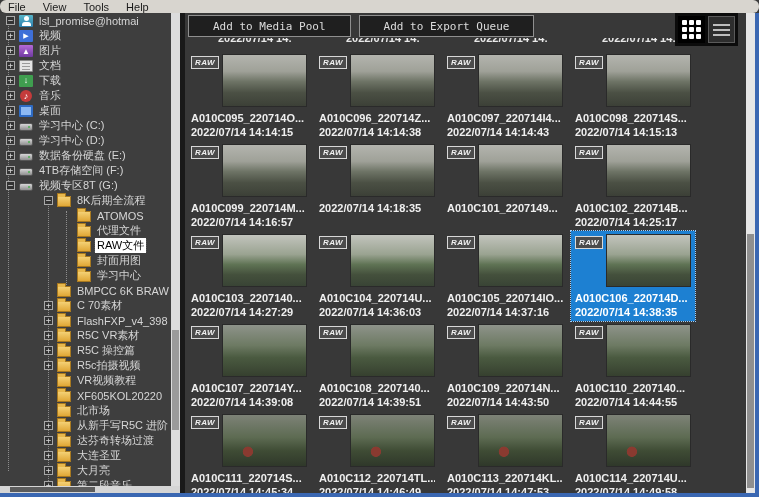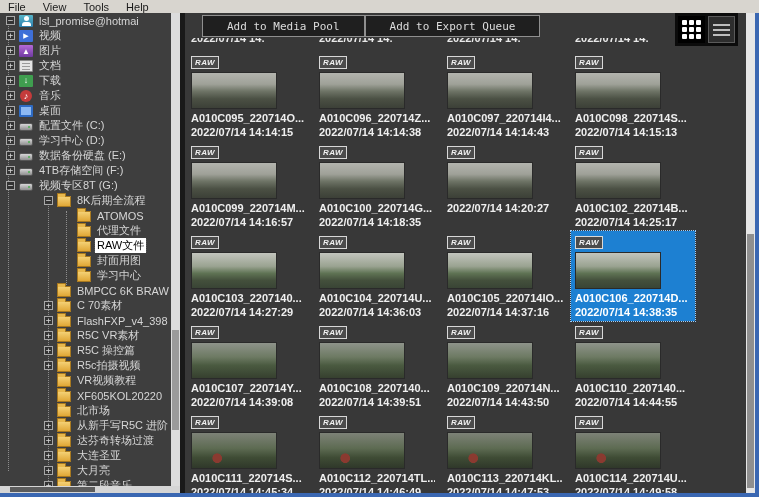--- a/index.html
+++ b/index.html
@@ -3,21 +3,21 @@
 <meta charset="utf-8">
 <style>
   * { box-sizing: border-box; }
   html,body { margin:0; padding:0; }
   body { width:759px; height:497px; overflow:hidden; background:#222;
          font-family:"Liberation Sans", sans-serif; }
   #app { position:relative; width:759px; height:497px; background:#3a3a3a; overflow:hidden; }
 
   
   #menubar { position:absolute; top:0; left:0; width:100%; height:13px; background:#d8d5cf;
-             display:flex; gap:17px; padding-left:8px; align-items:flex-end; overflow:hidden; }
+             display:flex; gap:17px; padding-left:8px; align-items:flex-end; overflow:hidden;border-radius:6px; }
   .menu-item { font-size:11px; line-height:12px; color:#1b1b1b; }
 
   
   #sidebar { position:absolute; left:0; top:13px; width:171px; bottom:11px;
              background:#3e3e3e; overflow:hidden; }
   #tree { position:relative; z-index:2; }
   .trow { display:flex; align-items:center; height:15px; font-size:11px; color:#d6d6d6;
           white-space:nowrap; overflow:hidden; }
   .lvl0 { padding-left:6px; } .lvl1 { padding-left:44px; } .lvl2 { padding-left:64px; }
   .expand { width:9px; height:9px; flex:none; margin-right:4px; background:#333;
@@ -62,44 +62,44 @@
 
   
   #side-vscroll { position:absolute; left:171px; top:13px; width:9px; bottom:11px; background:#dcdcdc; }
   #side-vthumb  { position:absolute; left:1px; right:1px; top:317px; height:100px; background:#9a9a9a; }
   #side-hscroll { position:absolute; left:0; bottom:4px; width:180px; height:7px; background:#d5d5d5; }
   #side-hthumb  { position:absolute; top:1px; bottom:1px; left:10px; width:85px; background:#5c5c5c; }
   #divider { position:absolute; left:180px; top:13px; width:5px; bottom:4px; background:#191919; }
 
   
   #content { position:absolute; left:185px; top:13px; right:13px; bottom:4px; background:#383838; overflow:hidden; }
-  #toolbar { position:absolute; top:2px; left:17px; display:flex; }
+  #toolbar { position:absolute; top:2px; left:3px; display:flex; gap:8px; }
   .tbtn { height:22px; padding:3px 24px; background:#1f1f1f; border:1px solid #8f8f8f;
           color:#dcdcdc; font-family:"DejaVu Sans Mono",monospace; font-size:11px; white-space:nowrap; }
   #view-toggles { position:absolute; top:0; right:8px; display:flex; gap:3px; background:#0b0b0b; padding:3px; }
   .vt-grid { width:27px; height:27px; background:#000; display:grid;
              grid-template-columns:repeat(3,5px); grid-template-rows:repeat(3,5px);
              gap:2px; place-content:center; }
   .vt-grid i { background:#fff; border-radius:1px; }
   .vt-list { width:27px; height:27px; background:#2d2d2d; border:1px solid #5a5a5a;
              display:flex; flex-direction:column; justify-content:center; gap:3px; padding:0 4px; }
   .vt-list i { display:block; height:2px; background:#bdbdbd; }
 
   
   #partial-row { position:absolute; left:6px; top:25px; height:10px; overflow:hidden;
                  display:grid; grid-template-columns:repeat(4,128px); }
   #partial-row span { font-size:11px; font-weight:700; color:#e8e8e8; line-height:14px;
-                 margin-top:-7px; white-space:nowrap; }
+                 margin-top:-7px; white-space:nowrap;text-align:center; }
 
   
   #grid { position:absolute; left:2px; top:38px; display:grid;
           grid-template-columns:repeat(4,128px); grid-auto-rows:90px; }
   .cell { width:124px; padding:3px 4px; }
   .cell.selected { background:#1d80d2; outline:1px dotted #9fd0ff; }
-  .topline { display:flex; gap:3px; height:55px; margin-bottom:2px; align-items:flex-start;flex-direction:column; }
+  .topline { display:flex; gap:3px; height:55px; margin-bottom:2px; align-items:flex-start; }
   .raw-badge { flex:none; margin-top:2px; padding:1px 3px; font-size:8px; font-weight:700; font-style:italic;
                color:#f0f0f0; background:#4b4b4b; border:1px solid #d8d8d8; letter-spacing:.5px; }
   .thumb { width:86px; height:53px; border:1px solid #2a2a2a; }
   .thumb.va { background:linear-gradient(180deg,#b3b4ae 0%,#9fa198 32%,#6e7466 52%,#4b5044 74%,#3c4037 100%); }
   .thumb.vb { background:linear-gradient(180deg,#c2c4bd 0%,#9aa391 38%,#5f7354 58%,#44503c 78%,#394435 100%); }
   .thumb.vc { background:linear-gradient(180deg,#8e938a 0%,#6d7a63 40%,#4a5a40 64%,#36402f 100%); }
   .thumb.vd { background:radial-gradient(circle at 30% 72%, #8a3a30 0 7%, rgba(0,0,0,0) 8%),
               linear-gradient(180deg,#7d8277 0%,#5d6b52 44%,#3f4c35 70%,#2f382a 100%); }
   .fname,.ftime { font-size:11px; font-weight:700; color:#efefef; line-height:14px;
                   white-space:nowrap; overflow:hidden; }
@@ -159,21 +159,21 @@
           <span class="tlabel">音乐</span>
         </div>
         <div class="trow lvl0">
           <span class="expand">+</span>
           <span class="ticon desktop"></span>
           <span class="tlabel">桌面</span>
         </div>
         <div class="trow lvl0">
           <span class="expand">+</span>
           <span class="ticon drive"></span>
-          <span class="tlabel">配置文件 (C:)</span>
+          <span class="tlabel">学习中心 (C:)</span>
         </div>
         <div class="trow lvl0">
           <span class="expand">+</span>
           <span class="ticon drive"></span>
           <span class="tlabel">学习中心 (D:)</span>
         </div>
         <div class="trow lvl0">
           <span class="expand">+</span>
           <span class="ticon drive"></span>
           <span class="tlabel">数据备份硬盘 (E:)</span>
@@ -369,29 +369,28 @@
             <div class="thumb va"></div>
           </div>
           <div class="fname">A010C099_220714M...</div>
           <div class="ftime">2022/07/14 14:16:57</div>
         </div>
         <div class="cell">
           <div class="topline">
             <span class="raw-badge">RAW</span>
             <div class="thumb va"></div>
           </div>
-          <div class="fname">A010C100_220714G...</div>
           <div class="ftime">2022/07/14 14:18:35</div>
         </div>
         <div class="cell">
           <div class="topline">
             <span class="raw-badge">RAW</span>
             <div class="thumb va"></div>
           </div>
-          <div class="ftime">2022/07/14 14:20:27</div>
+          <div class="fname">A010C101_2207149...</div>
         </div>
         <div class="cell">
           <div class="topline">
             <span class="raw-badge">RAW</span>
             <div class="thumb va"></div>
           </div>
           <div class="fname">A010C102_220714B...</div>
           <div class="ftime">2022/07/14 14:25:17</div>
         </div>
         <div class="cell">

